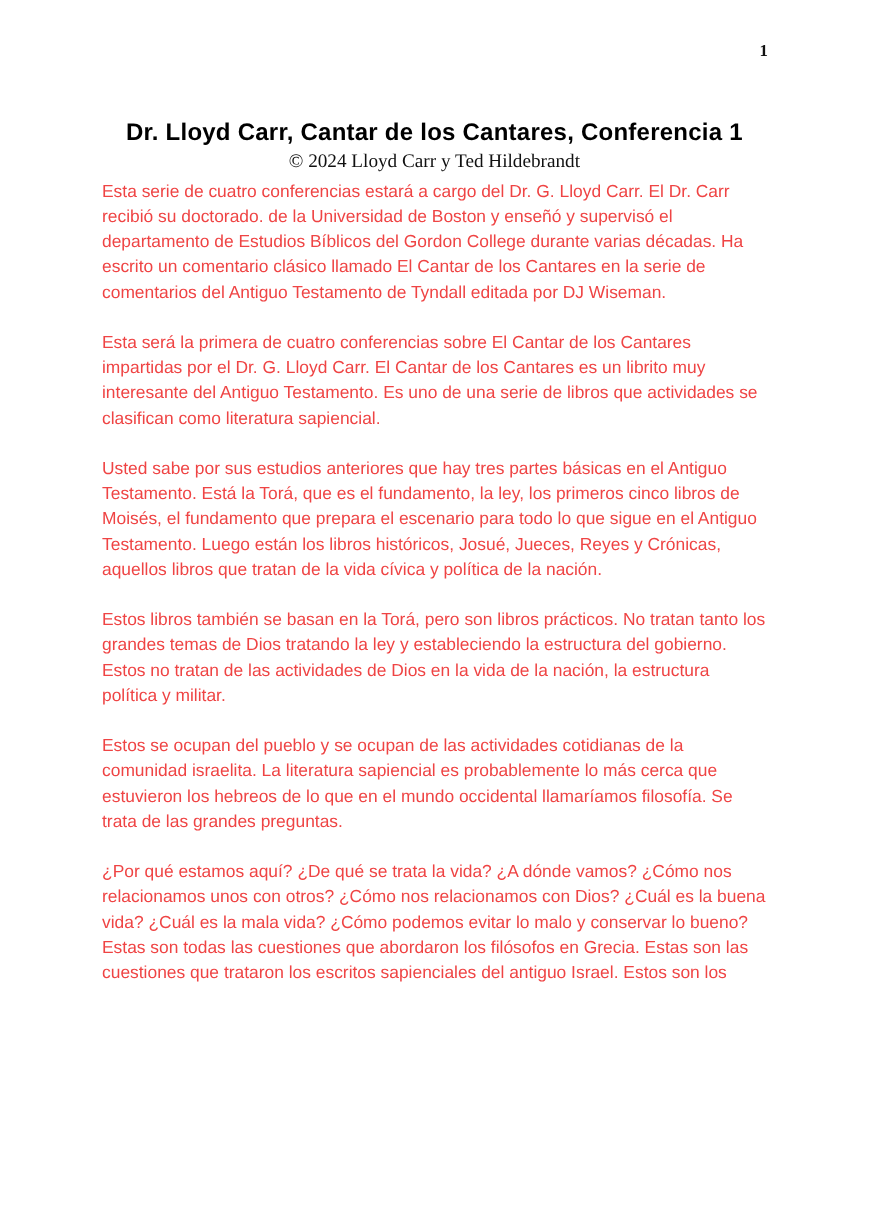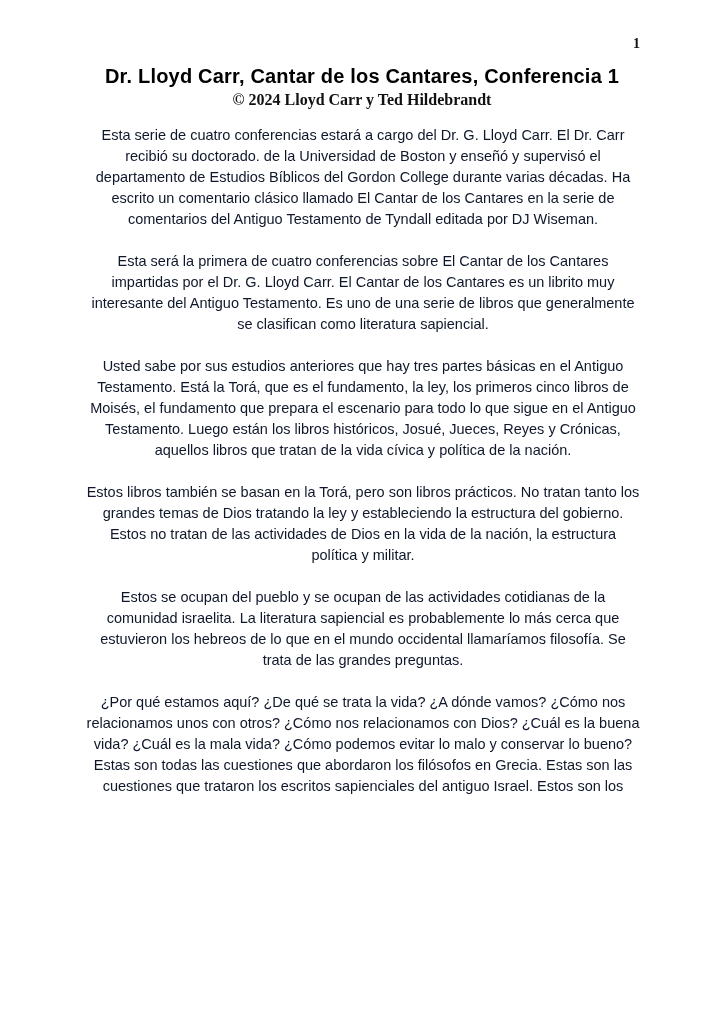--- a/index.html
+++ b/index.html
@@ -20,64 +20,63 @@
   .page-number {
     position: absolute;
     top: 36px;
     right: 84px;
     font-family: "Liberation Serif", serif;
     font-size: 14px;
     font-weight: bold;
     color: #111111;
   }
   .doc-header {
-    padding-top: 65px;
+    padding-top: 100px;
     text-align: center;
   }
   .doc-title {
     font-family: "Liberation Sans", sans-serif;
     font-size: 20px;
     font-weight: bold;
     letter-spacing: 0.2px;
     color: #000000;
     margin: 0;
   }
   .doc-copyright {
     font-family: "Liberation Serif", serif;
     font-size: 16px;
     color: #111111;
     margin-top: 3px;
-    font-weight: bold;
   }
   .doc-body {
-    margin: 16px 83px 0 85px;
+    margin: 6px 83px 0 85px;
     width: 556px;
     font-size: 14.5px;
     line-height: 21px;
-    text-align: center;
-    color: #0f172a;
+    text-align: left;
+    color: #ef4444;
   }
   .doc-body p {
     margin: 0 0 21px 0;
   }
 </style>
 </head>
 <body>
 
 <div class="page">
 
   <span class="page-number">1</span>
 
   <div class="doc-header">
     <h1 class="doc-title">Dr. Lloyd Carr, Cantar de los Cantares, Conferencia 1</h1>
     <div class="doc-copyright">© 2024 Lloyd Carr y Ted Hildebrandt</div>
   </div>
 
   <div class="doc-body">
     <p>Esta serie de cuatro conferencias estará a cargo del Dr. G. Lloyd Carr. El Dr. Carr recibió su doctorado. de la Universidad de Boston y enseñó y supervisó el departamento de Estudios Bíblicos del Gordon College durante varias décadas. Ha escrito un comentario clásico llamado El Cantar de los Cantares en la serie de comentarios del Antiguo Testamento de Tyndall editada por DJ Wiseman.</p>
-    <p>Esta será la primera de cuatro conferencias sobre El Cantar de los Cantares impartidas por el Dr. G. Lloyd Carr. El Cantar de los Cantares es un librito muy interesante del Antiguo Testamento. Es uno de una serie de libros que generalmente se clasifican como literatura sapiencial.</p>
+    <p>Esta será la primera de cuatro conferencias sobre El Cantar de los Cantares impartidas por el Dr. G. Lloyd Carr. El Cantar de los Cantares es un librito muy interesante del Antiguo Testamento. Es uno de una serie de libros que actividades se clasifican como literatura sapiencial.</p>
     <p>Usted sabe por sus estudios anteriores que hay tres partes básicas en el Antiguo Testamento. Está la Torá, que es el fundamento, la ley, los primeros cinco libros de Moisés, el fundamento que prepara el escenario para todo lo que sigue en el Antiguo Testamento. Luego están los libros históricos, Josué, Jueces, Reyes y Crónicas, aquellos libros que tratan de la vida cívica y política de la nación.</p>
     <p>Estos libros también se basan en la Torá, pero son libros prácticos. No tratan tanto los grandes temas de Dios tratando la ley y estableciendo la estructura del gobierno. Estos no tratan de las actividades de Dios en la vida de la nación, la estructura política y militar.</p>
     <p>Estos se ocupan del pueblo y se ocupan de las actividades cotidianas de la comunidad israelita. La literatura sapiencial es probablemente lo más cerca que estuvieron los hebreos de lo que en el mundo occidental llamaríamos filosofía. Se trata de las grandes preguntas.</p>
     <p>¿Por qué estamos aquí? ¿De qué se trata la vida? ¿A dónde vamos? ¿Cómo nos relacionamos unos con otros? ¿Cómo nos relacionamos con Dios? ¿Cuál es la buena vida? ¿Cuál es la mala vida? ¿Cómo podemos evitar lo malo y conservar lo bueno? Estas son todas las cuestiones que abordaron los filósofos en Grecia. Estas son las cuestiones que trataron los escritos sapienciales del antiguo Israel. Estos son los</p>
   </div>
 
 </div>
 
 </body></html>

